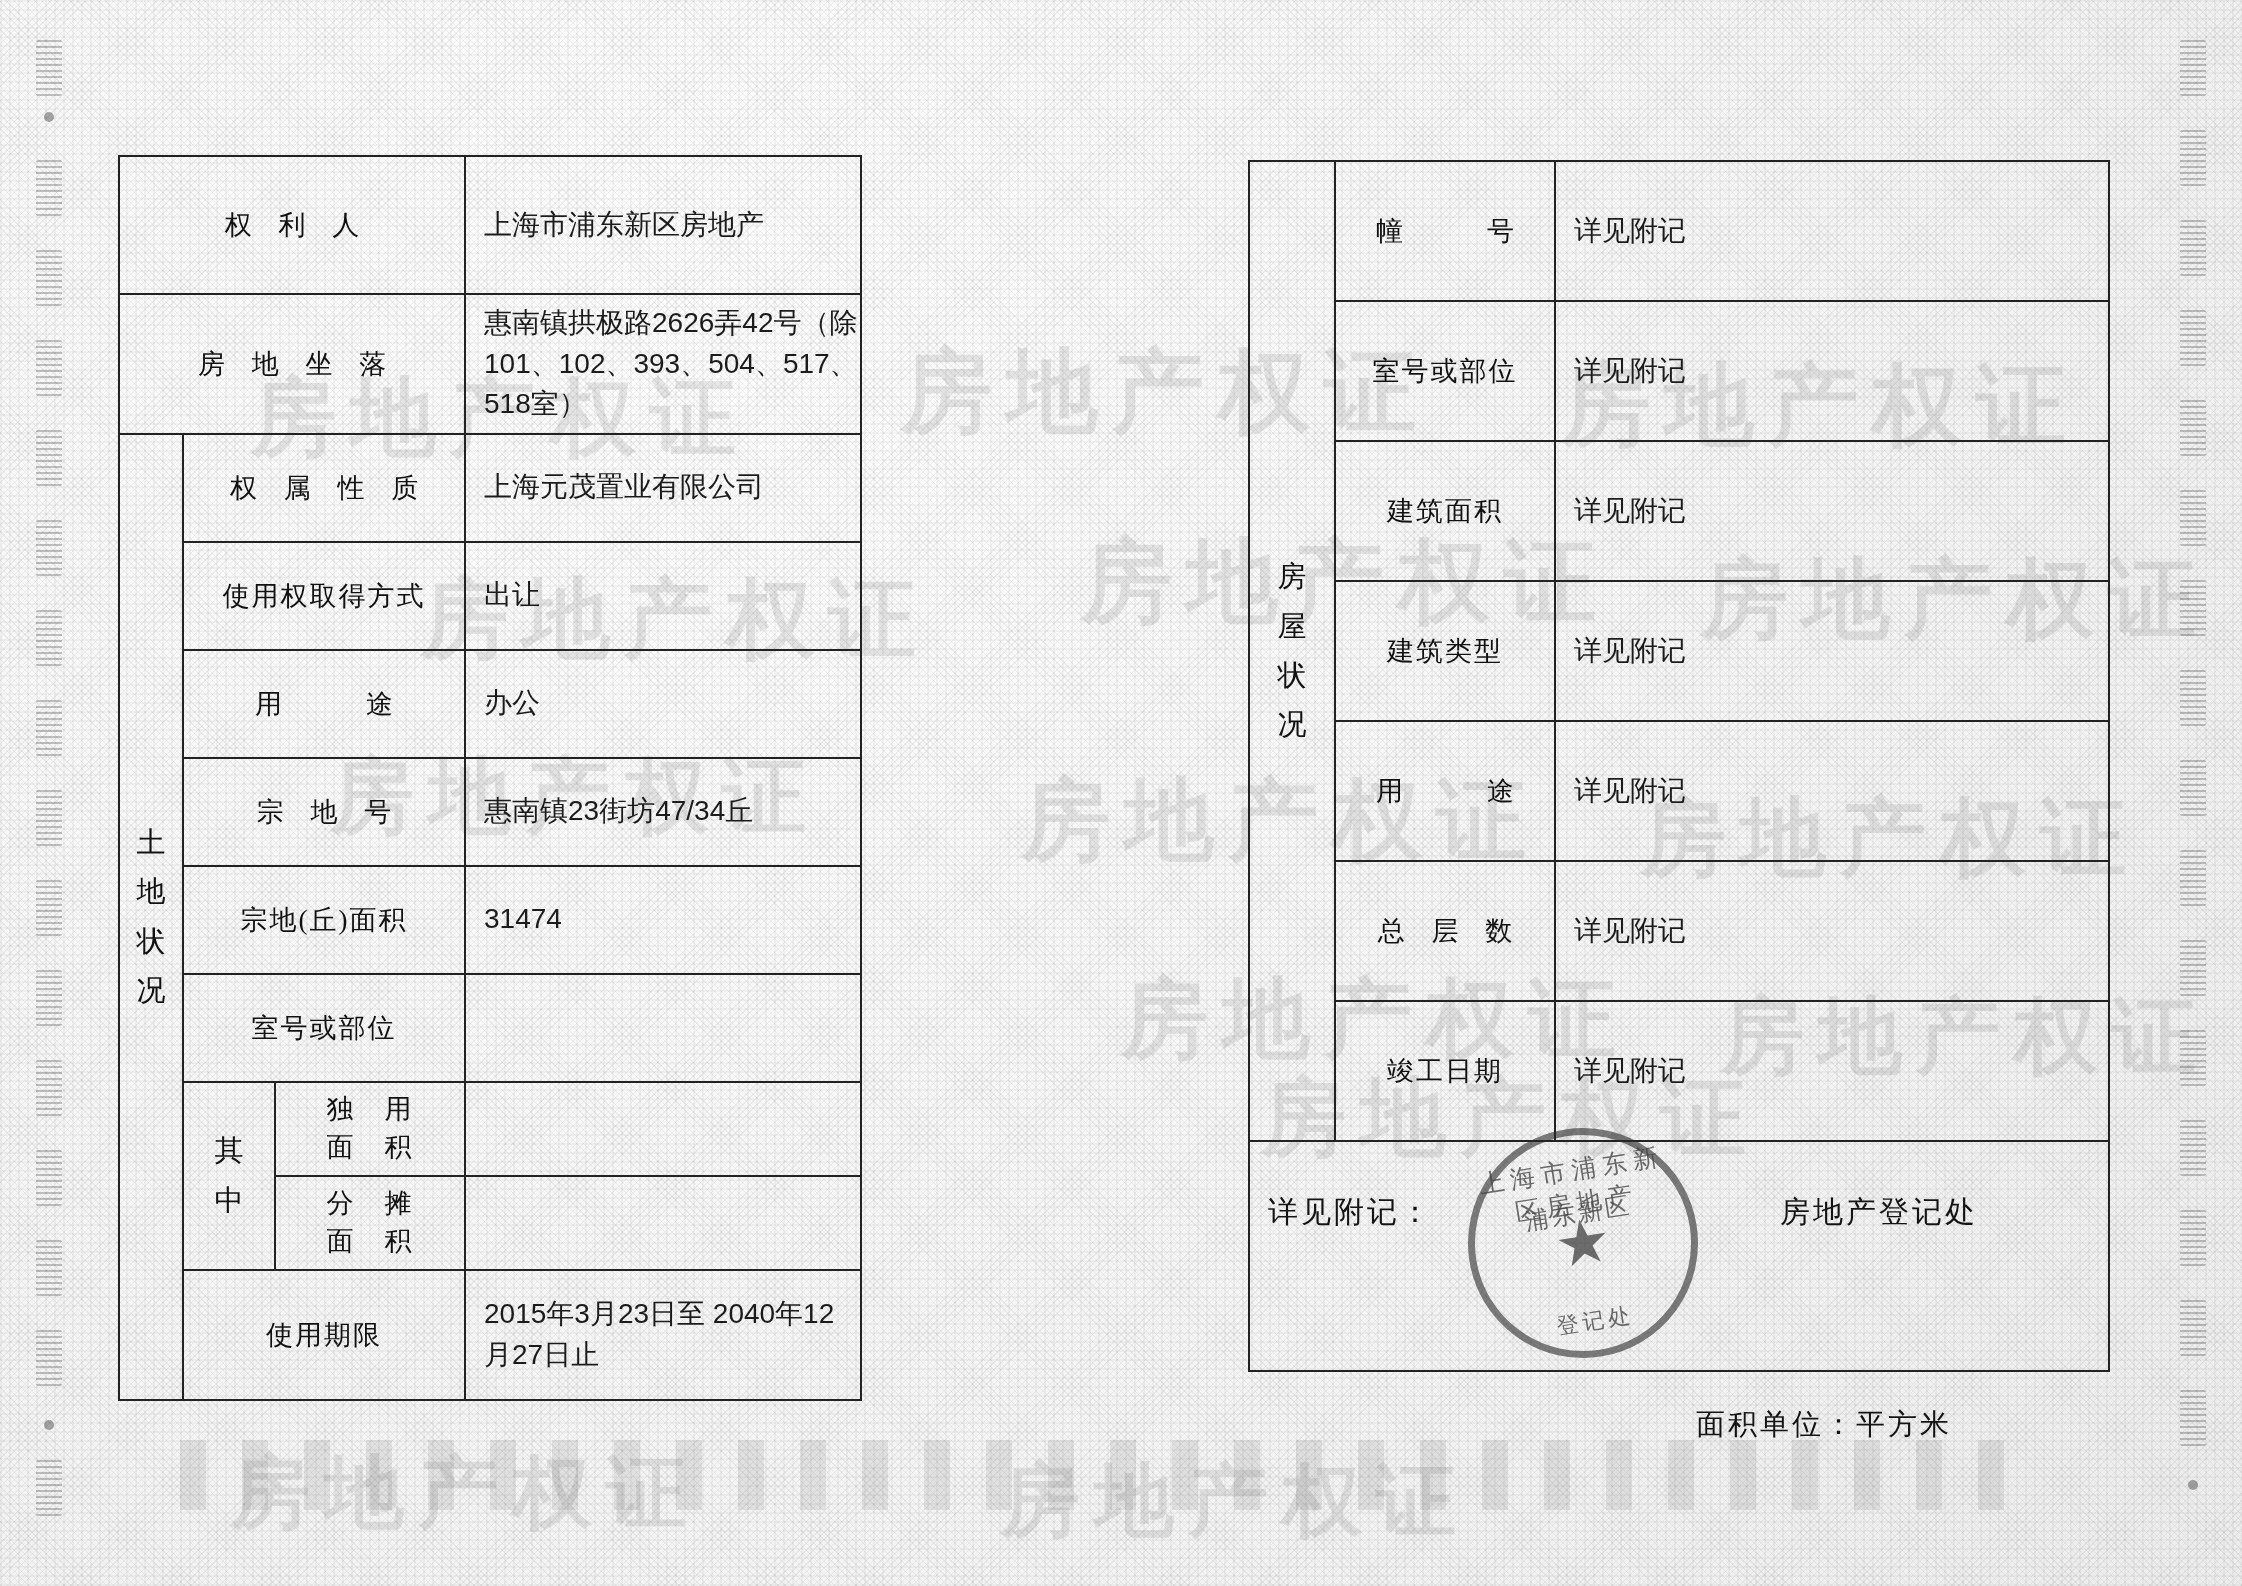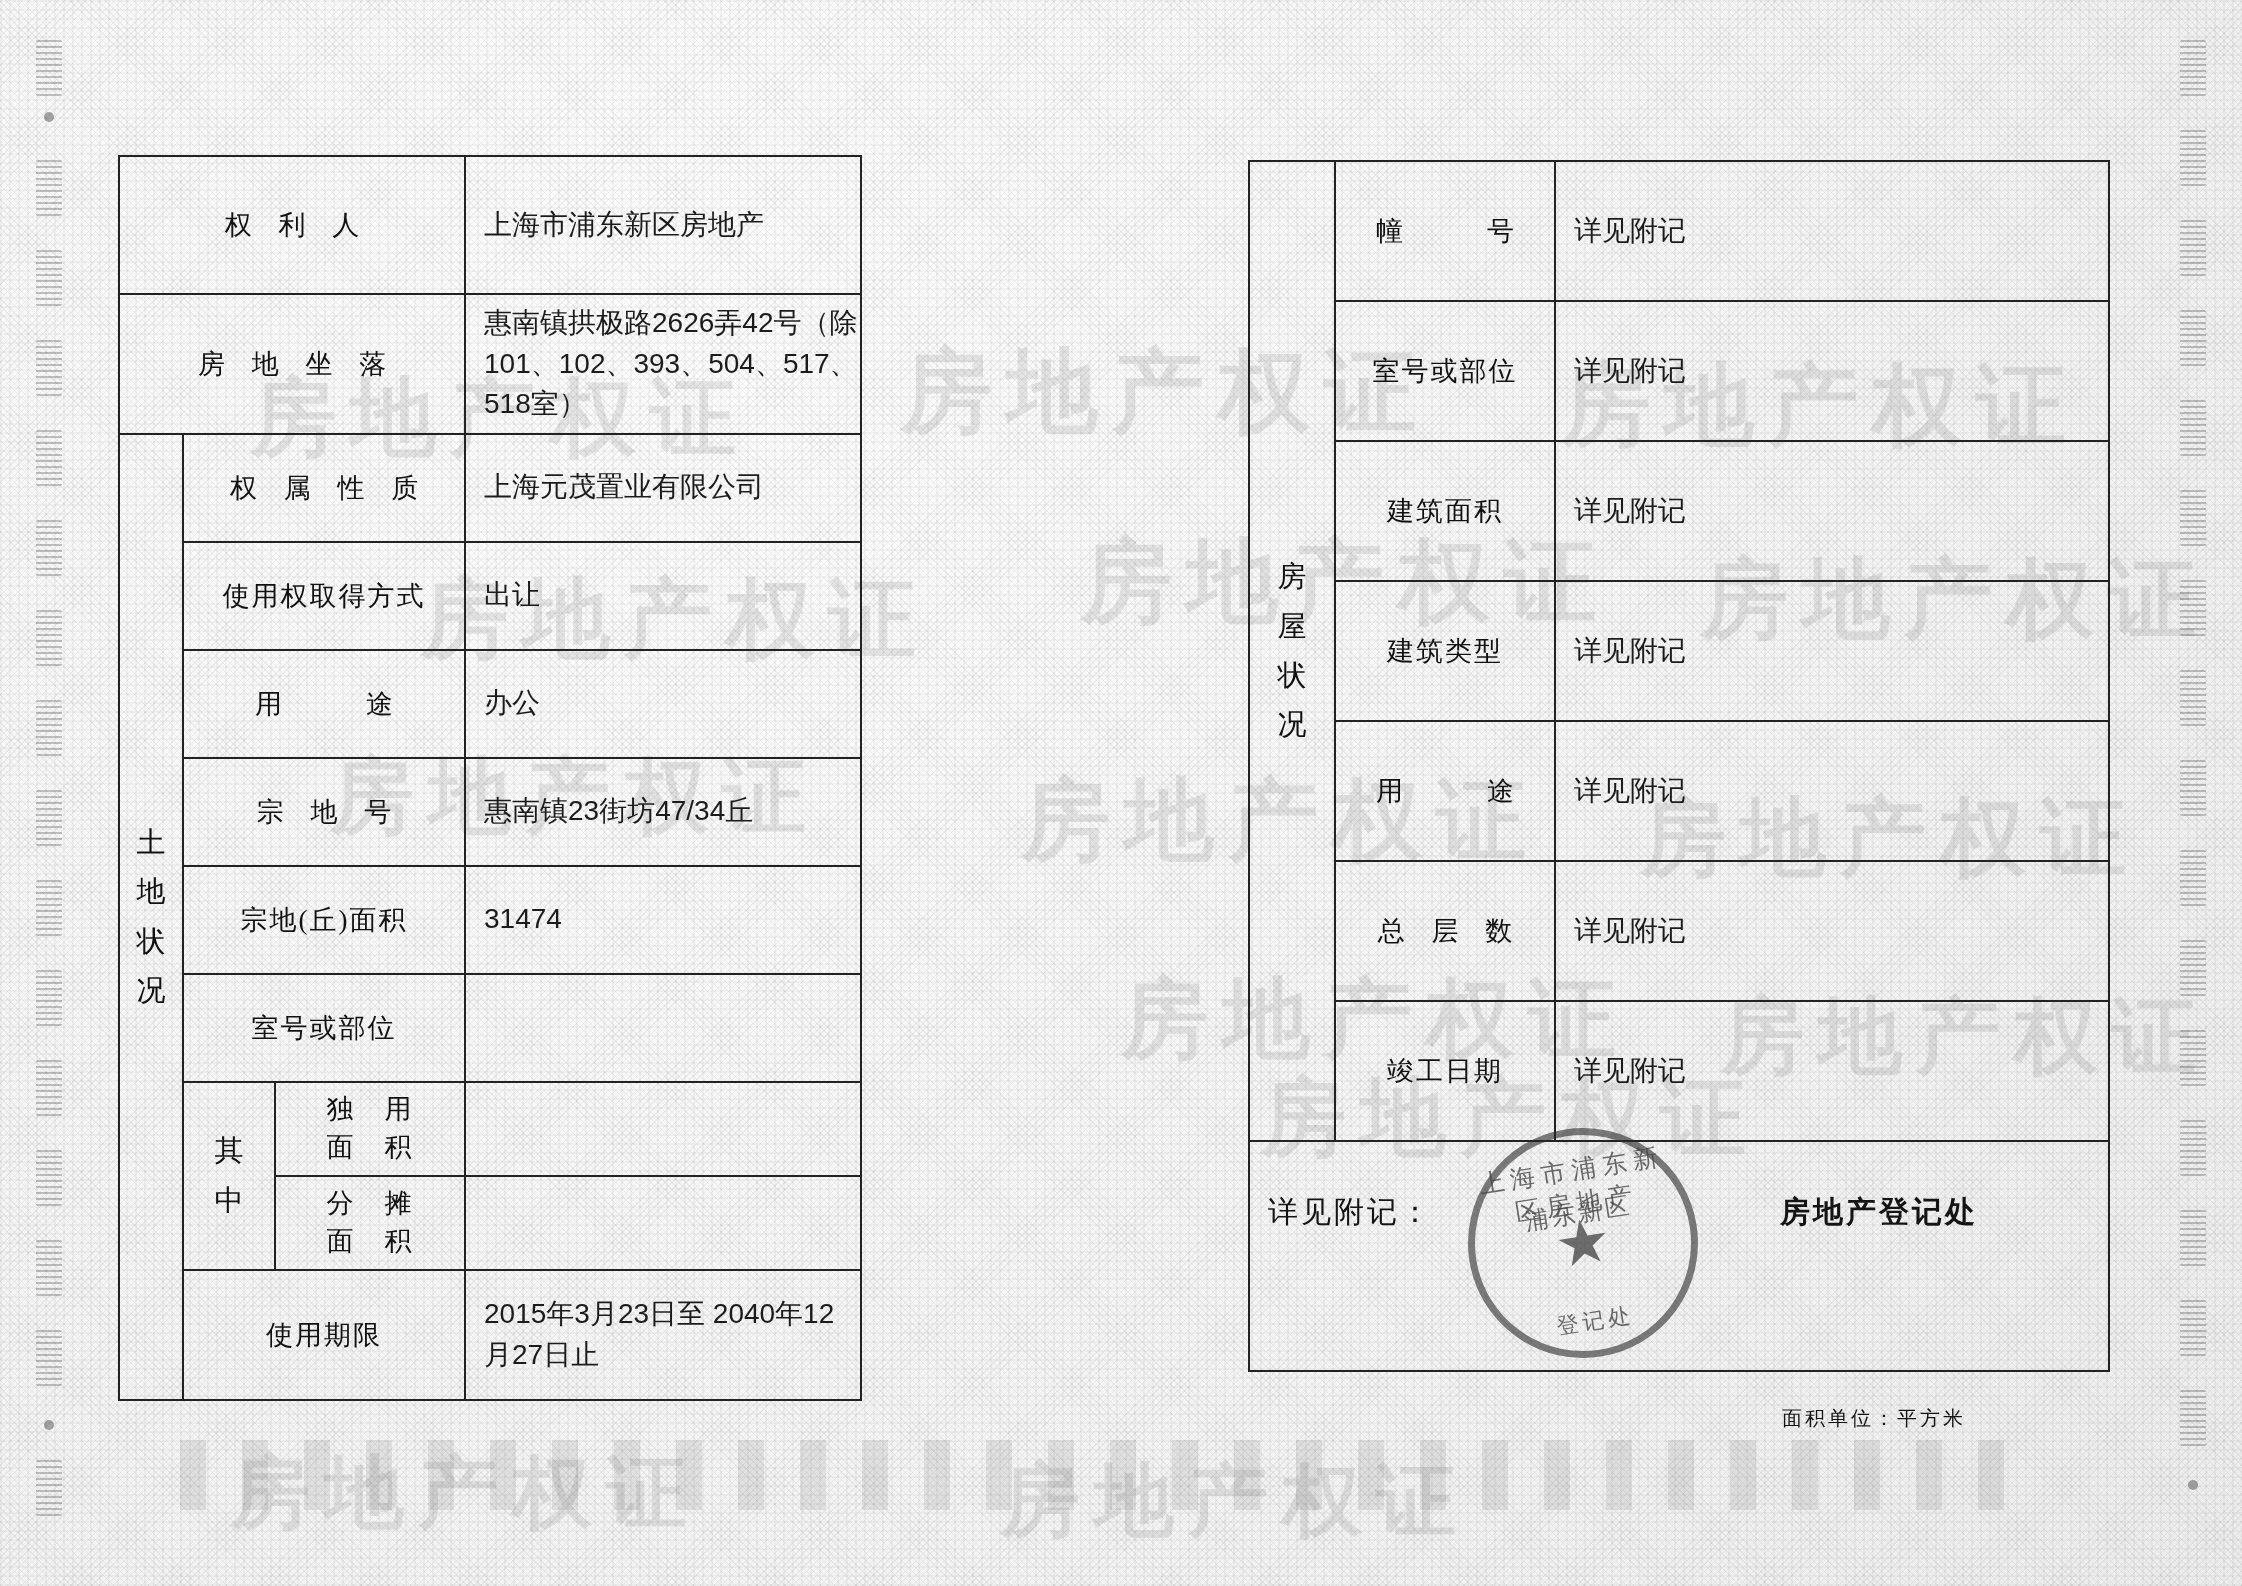--- a/index.html
+++ b/index.html
@@ -134,22 +134,22 @@
 
   
   .footer-line {
     position: absolute;
     font-size: 30px;
     letter-spacing: 3px;
     color: #141414;
     font-family: "Liberation Serif", serif;
   }
   #fill-unit { left: 1268px; top: 1192px; }
-  #reg-office { left: 1780px; top: 1192px; font-weight: bold; }
-  #area-unit { left: 1782px; top: 1405px; font-size: 20px; }
+  #reg-office { left: 1780px; top: 1192px; }
+  #area-unit { left: 1696px; top: 1405px; font-size: 29px; }
 
   .seal {
     position: absolute;
     left: 1468px;
     top: 1128px;
     width: 216px;
     height: 216px;
     border: 7px solid rgba(40,40,40,0.72);
     border-radius: 50%;
     transform: rotate(-9deg);

